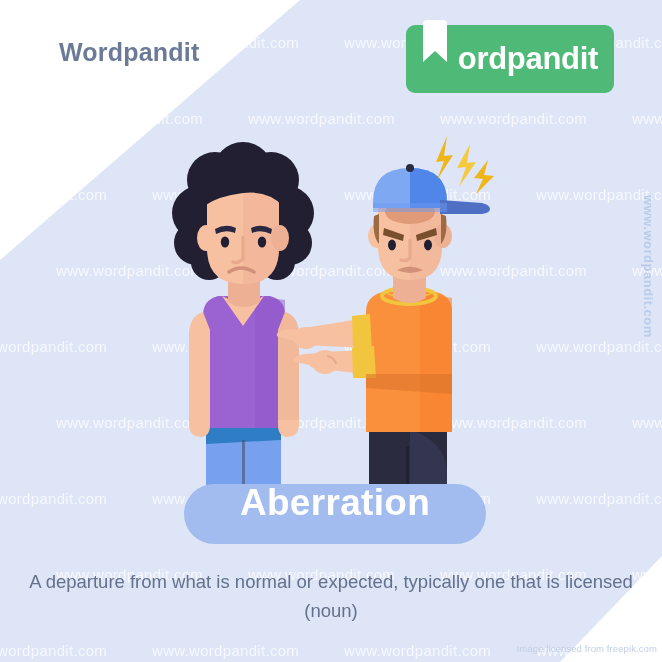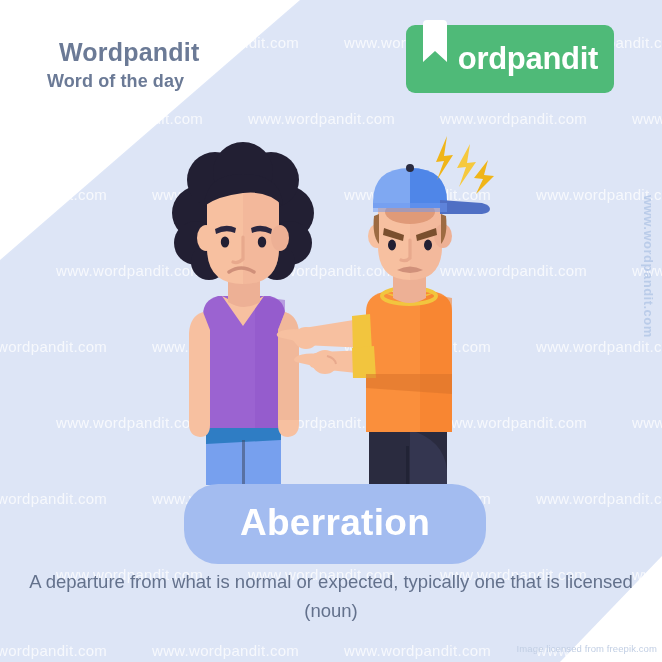--- a/index.html
+++ b/index.html
@@ -84,23 +84,23 @@
   }
   .logo-mark{
     position:absolute;left:14px;top:-5px;width:30px;height:50px;
   }
 
   
   .scene{position:absolute;left:0;top:0;width:662px;height:662px;z-index:20;}
 
   
   .pill{
-    position:absolute;left:184px;top:484px;width:302px;height:80px;
+    position:absolute;left:184px;top:484px;width:302px;height:60px;
     background:#a3bcf0;border-radius:34px;z-index:45;
-    display:flex;align-items:center;justify-content:center;
+    display:flex;justify-content:center;
   }
   .pill-text{
     color:#ffffff;font-size:37px;font-weight:bold;letter-spacing:.3px;
     line-height:1;padding-bottom:3px;
   }
 
   
   .def{
     position:absolute;left:28px;top:568px;width:606px;z-index:45;
     text-align:center;color:#63718c;
@@ -157,21 +157,20 @@
       <div class="wm" style="left: 0px; top: 642px;">www.wordpandit.com</div>
       <div class="wm" style="left: 192px; top: 642px;">www.wordpandit.com</div>
       <div class="wm" style="left: 384px; top: 642px;">www.wordpandit.com</div>
       <div class="wm" style="left: 576px; top: 642px;">www.wordpandit.com</div>
     </div>
 
   <div class="wm-v">www.wordpandit.com</div>
 
   <div class="hdr">
     <div class="hdr-title">Wordpandit</div>
-    <div class="hdr-sub">Word of the day</div>
   </div>
 
   <div class="logo">
     <div class="logo-box">
       <svg class="logo-mark" viewBox="0 0 30 50">
         <path d="M3 4 Q3 0 7 0 L23 0 Q27 0 27 4 L27 42 L15 31 L3 42 Z" fill="#ffffff"></path>
       </svg>
       <div class="logo-word">ordpandit</div>
     </div>
   </div>

